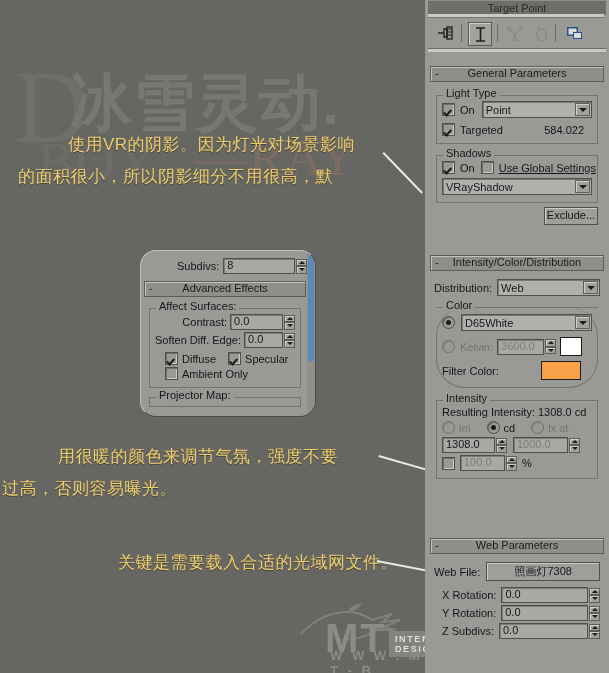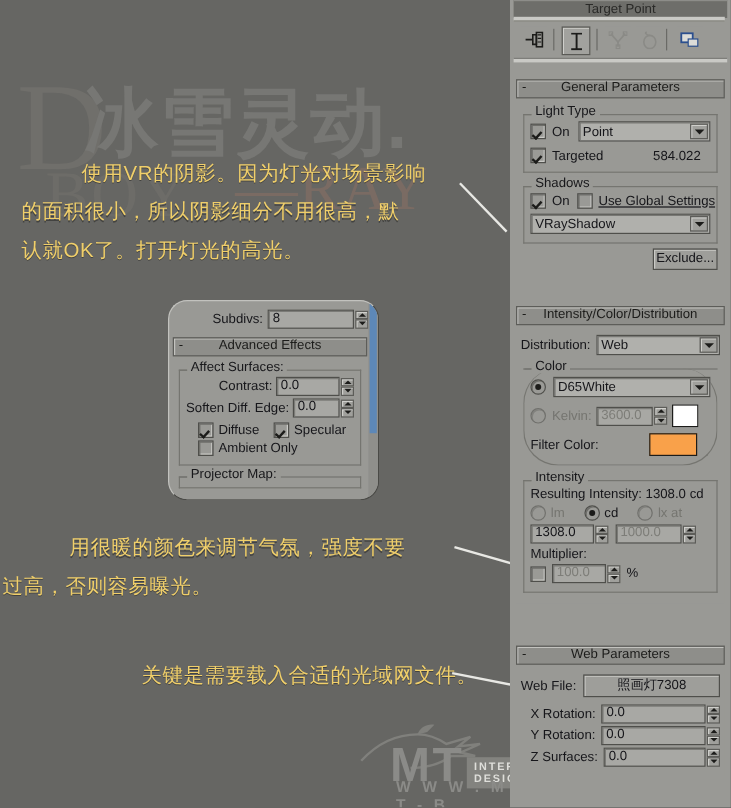--- a/index.html
+++ b/index.html
@@ -106,21 +106,20 @@
 
 <div id="left-area">
 
   <div class="wm" id="wm-d">D</div>
   <div class="wm" id="wm-boy">BOY</div>
   <div class="wm" id="wm-cn">冰雪灵动.</div>
   <div class="wm" id="wm-ray">—RAY</div>
 
   <div class="note" style="left: 68px; top: 130px; color: rgb(240, 207, 106);">使用VR的阴影。因为灯光对场景影响</div>
   <div class="note" style="left: 18px; top: 162px; color: rgb(240, 207, 106);">的面积很小，所以阴影细分不用很高，默</div>
-  <div class="note" style="left: 18px; top: 194px; color: rgb(240, 207, 106);">认就OK了。打开灯光的高光。</div>
 
   <div class="note" style="left: 58px; top: 442px; color: rgb(240, 207, 106);">用很暖的颜色来调节气氛，强度不要</div>
   <div class="note" style="left: 2px; top: 474px; color: rgb(240, 207, 106);">过高，否则容易曝光。</div>
 
   <div class="note" style="left: 118px; top: 548px; color: rgb(240, 207, 106);">关键是需要载入合适的光域网文件。</div>
 
   <div class="leader" style="left:384px;top:152px;width:56px;transform:rotate(46deg);"></div>
   <div class="leader" style="left:379px;top:455px;width:60px;transform:rotate(16deg);"></div>
   <div class="leader" style="left:377px;top:560px;width:70px;transform:rotate(11deg);"></div>
 
@@ -407,23 +406,20 @@
           <div class="spin">
             <div class="up">
                   <i></i>
                 </div>
             <div class="dn">
                   <i></i>
                 </div>
           </div>
         </div>
 
-        <div class="row" style="margin-top:3px;">
-          <span class="lbl">Multiplier:</span>
-        </div>
 
         <div class="row" style="margin-top:2px;">
           <div class="cbx"></div>
           <div class="field dis" style="width:40px;margin-left:5px;">100.0</div>
           <div class="spin">
             <div class="up">
                   <i></i>
                 </div>
             <div class="dn">
                   <i></i>
@@ -468,21 +464,21 @@
           <div class="up">
                 <i></i>
               </div>
           <div class="dn">
                 <i></i>
               </div>
         </div>
       </div>
 
       <div class="row">
-        <span class="lbl" style="margin-left:8px;">Z Surfaces:</span>
+        <span class="lbl" style="margin-left:8px;">Z Subdivs:</span>
         <div class="field" style="flex:1;margin-left:5px;">0.0</div>
         <div class="spin">
           <div class="up">
                 <i></i>
               </div>
           <div class="dn">
                 <i></i>
               </div>
         </div>
       </div>

